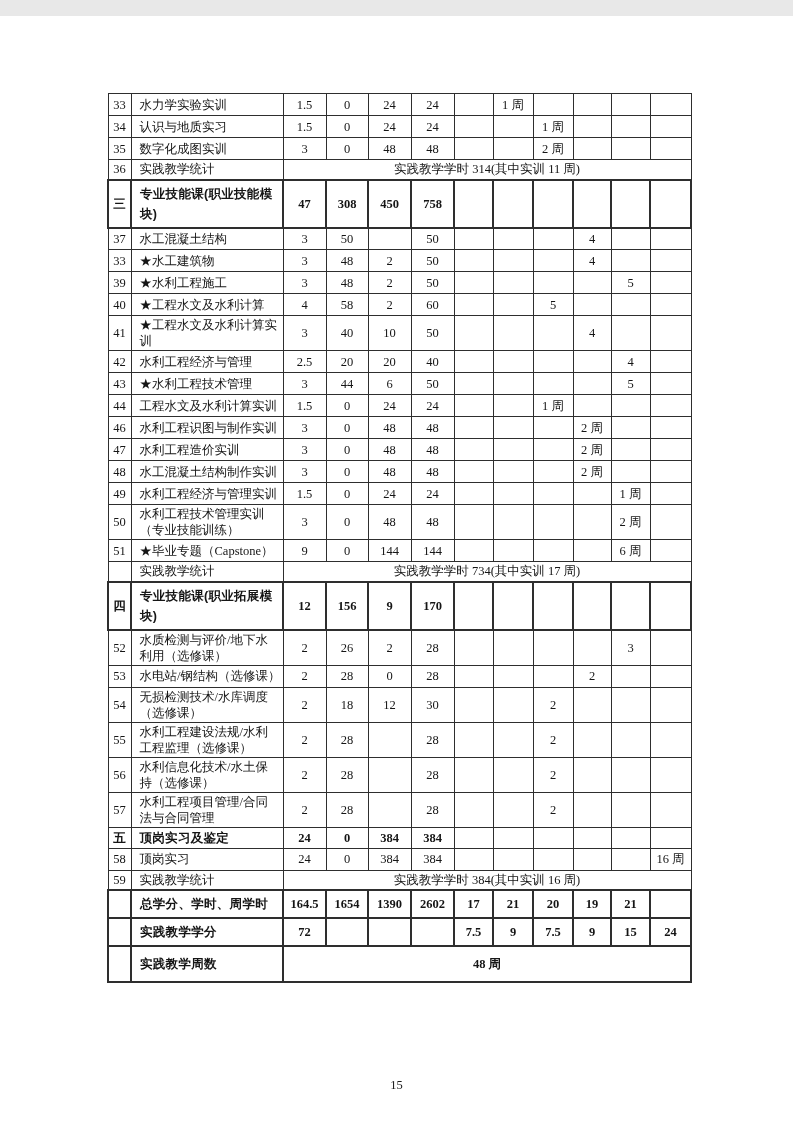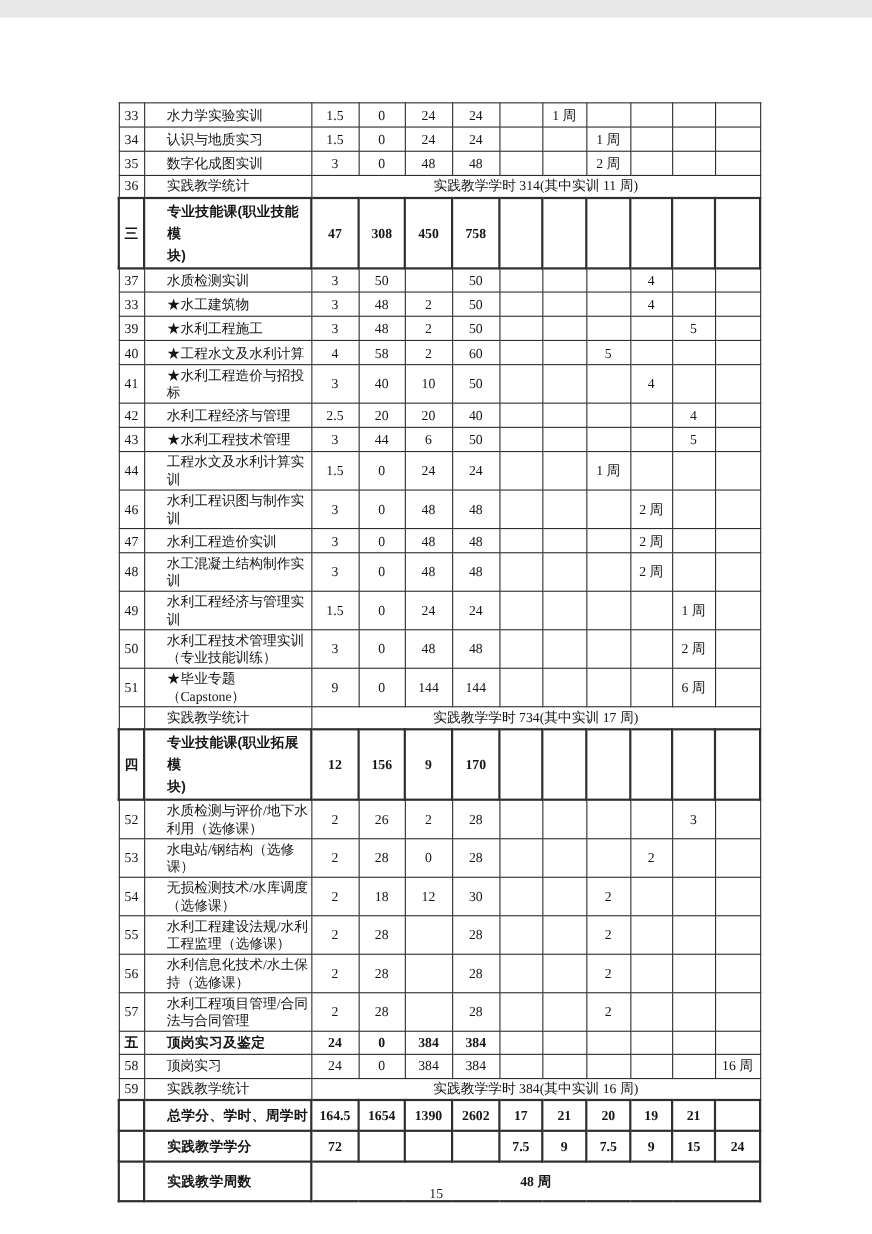--- a/index.html
+++ b/index.html
@@ -27,21 +27,21 @@
     padding: 1px 2px;
     text-align: center;
     vertical-align: middle;
     font-size: 12.5px;
     line-height: 16px;
     height: 22px;
     overflow: hidden;
   }
   .tt td.name {
     text-align: left;
-    padding-left: 20px;
+    padding-left: 8px;
     white-space: pre-line;
   }
   tr.k-stat td { height: 20px; }
   tr.k-section td,
   tr.k-summary td,
   tr.k-weeks td {
     border-width: 2px;
     font-weight: bold;
   }
   tr.k-section td { height: 48px; line-height: 20px; }
@@ -143,21 +143,21 @@
           <td>758</td>
           <td></td>
           <td></td>
           <td></td>
           <td></td>
           <td></td>
           <td></td>
         </tr>
         <tr class="k-course">
           <td>37</td>
-          <td class="name">水质检测实训</td>
+          <td class="name">水工混凝土结构</td>
           <td>3</td>
           <td>50</td>
           <td></td>
           <td>50</td>
           <td></td>
           <td></td>
           <td></td>
           <td>4</td>
           <td></td>
           <td></td>
@@ -199,21 +199,21 @@
           <td>60</td>
           <td></td>
           <td></td>
           <td>5</td>
           <td></td>
           <td></td>
           <td></td>
         </tr>
         <tr class="k-course">
           <td>41</td>
-          <td class="name">★水利工程造价与招投标</td>
+          <td class="name">★工程水文及水利计算实训</td>
           <td>3</td>
           <td>40</td>
           <td>10</td>
           <td>50</td>
           <td></td>
           <td></td>
           <td></td>
           <td>4</td>
           <td></td>
           <td></td>

